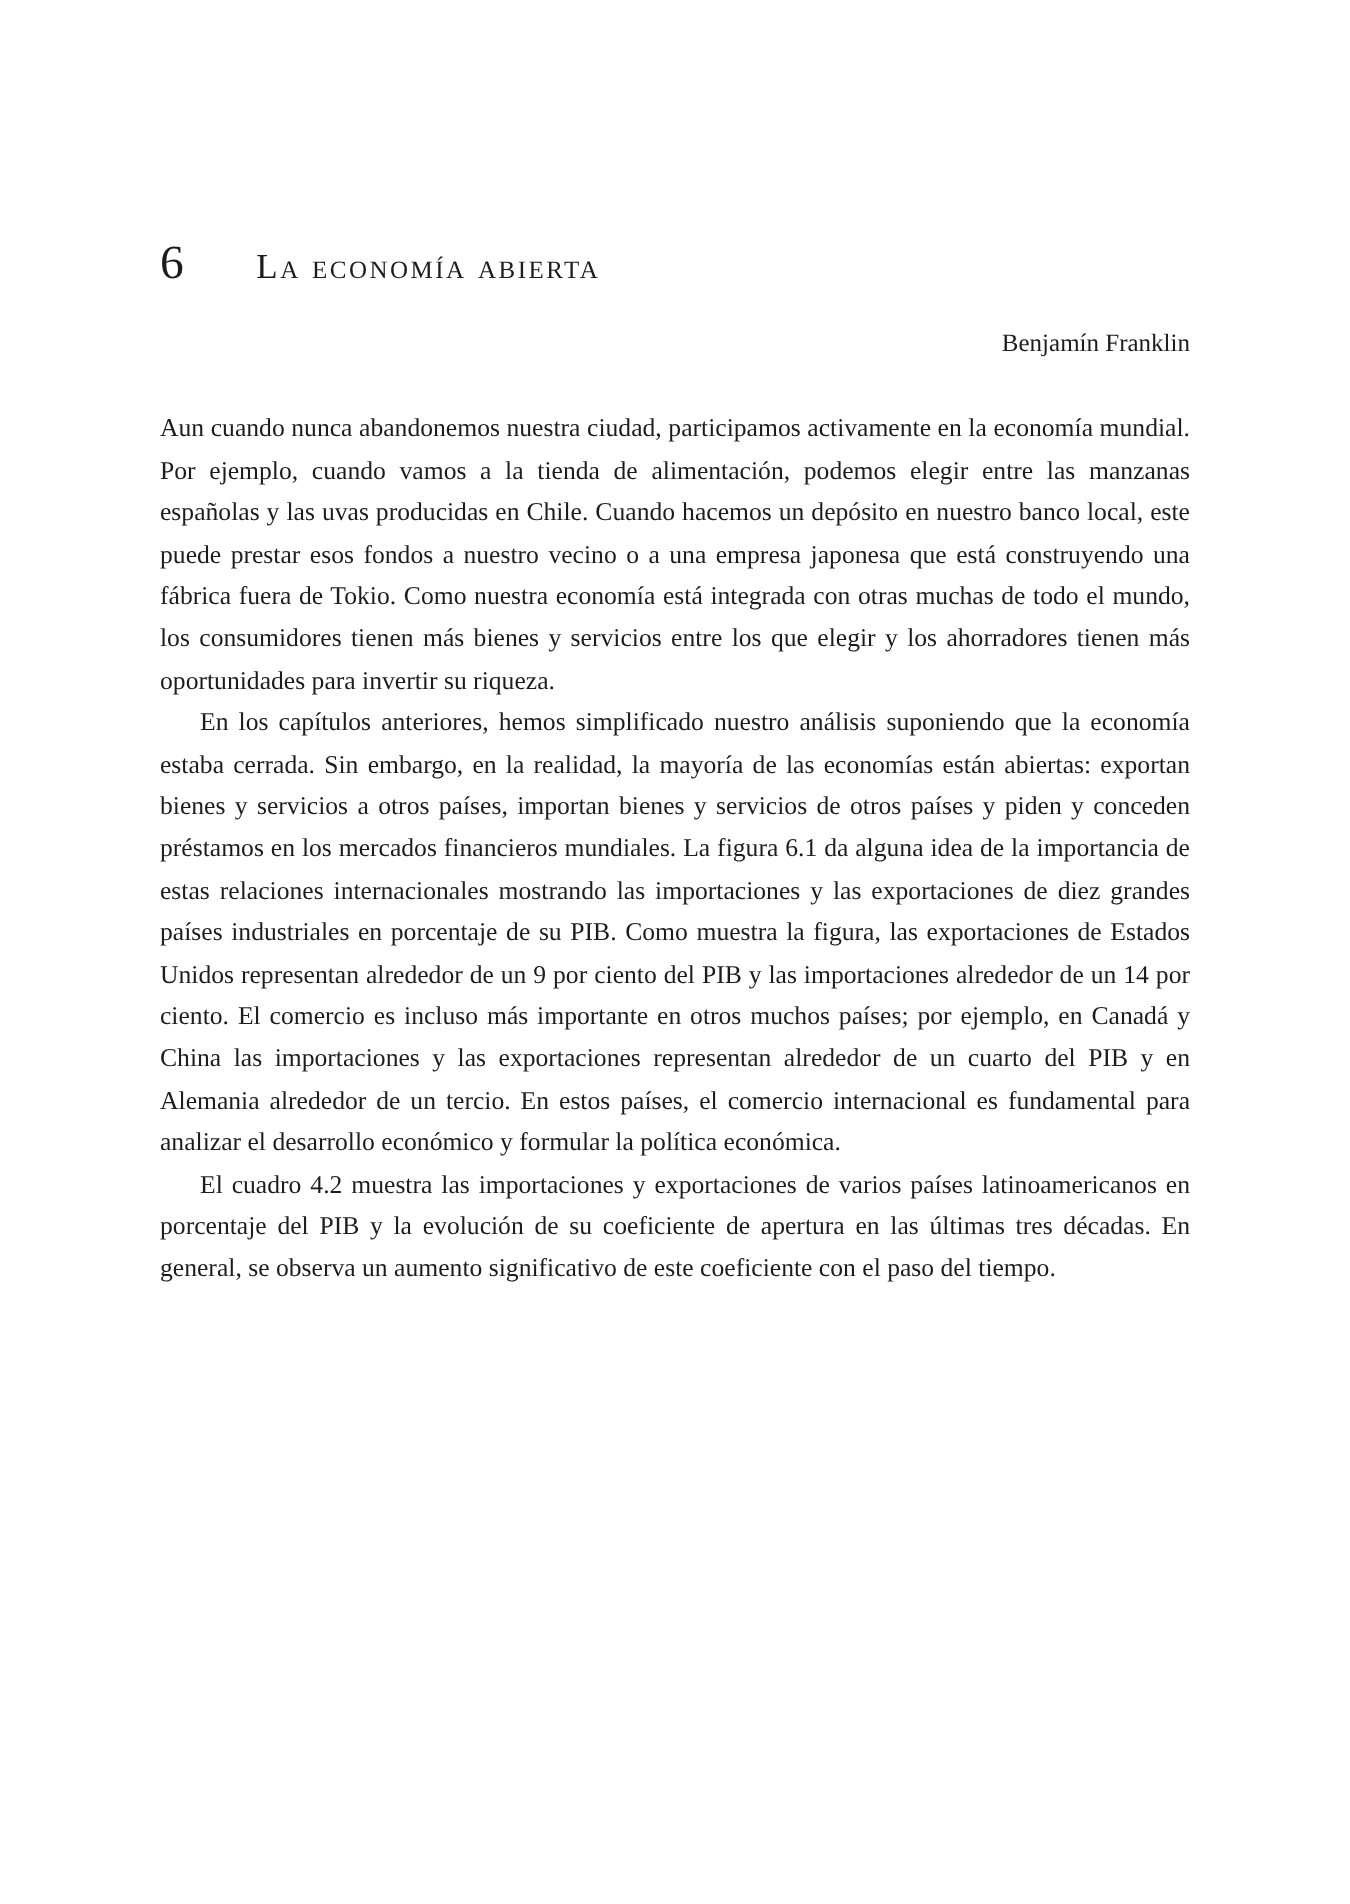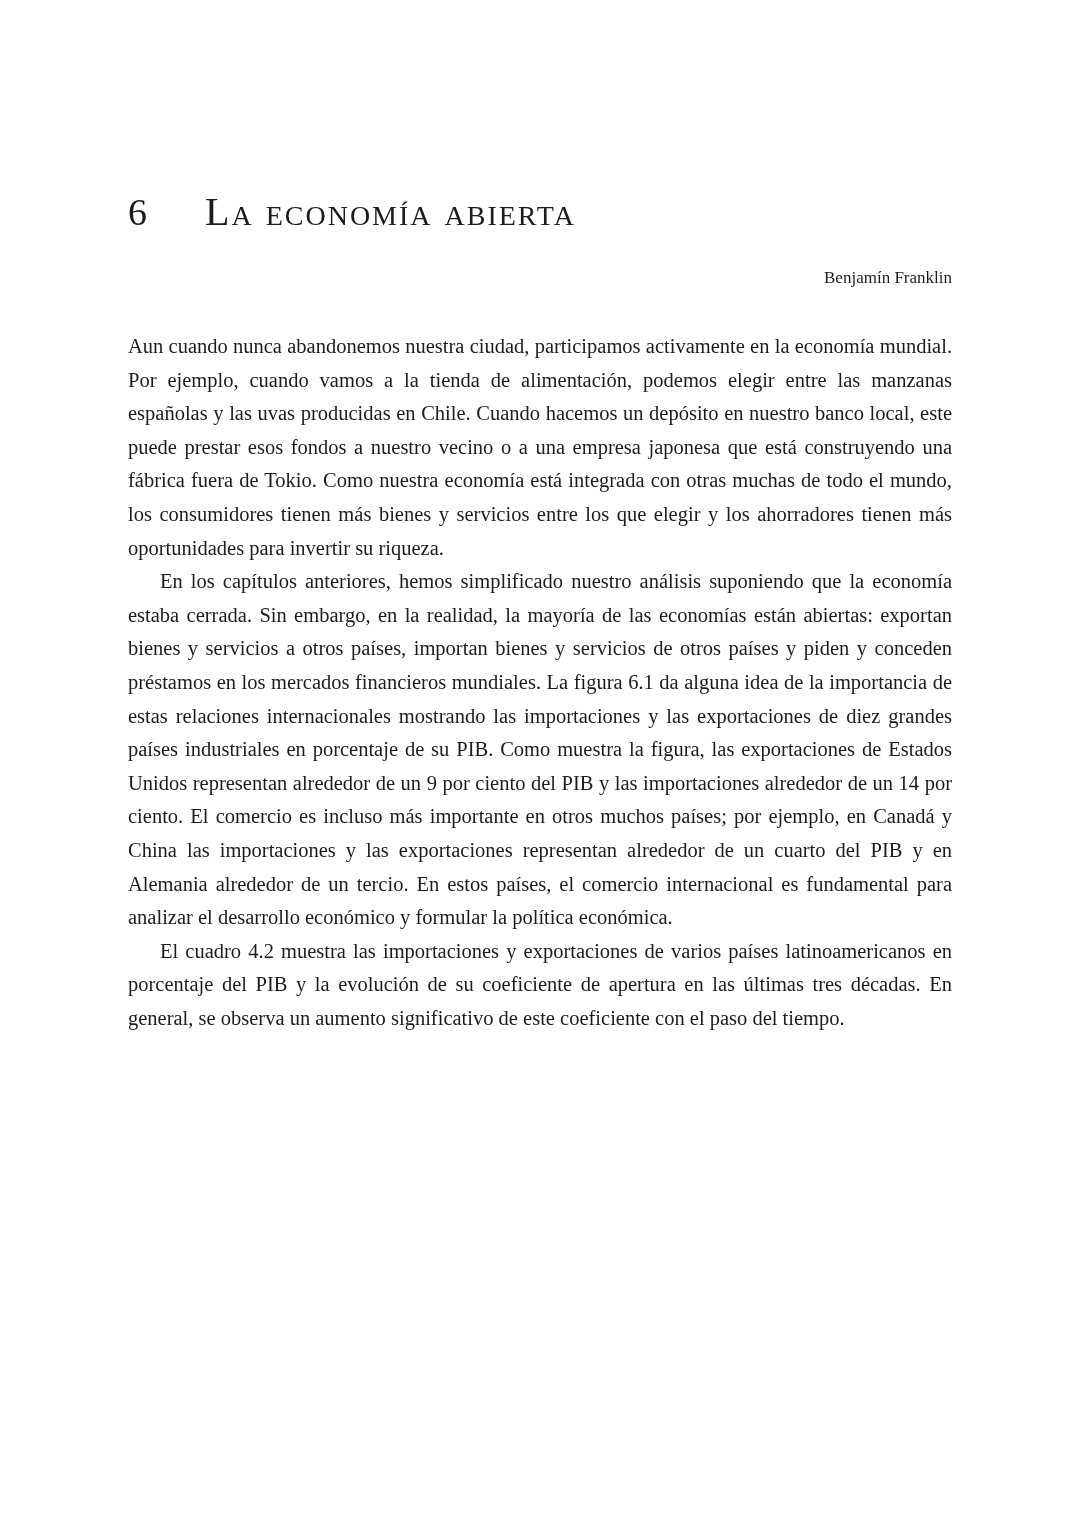--- a/index.html
+++ b/index.html
@@ -17,36 +17,36 @@
   .chapter-heading {
     display: flex;
     align-items: baseline;
   }
   .chapter-number {
     font-size: 38px;
     font-weight: normal;
   }
   .chapter-title {
     margin-left: 58px;
-    font-size: 40px;
+    font-size: 28px;
     font-weight: normal;
     font-variant: small-caps;
     letter-spacing: 2px;
   }
   .epigraph {
     margin-top: 262px;
     text-align: right;
     font-style: italic;
     font-size: 20px;
     line-height: 26px;
   }
   .attribution {
     margin-top: 30px;
     text-align: right;
-    font-size: 17px;
+    font-size: 20px;
     line-height: 26px;
   }
   .body-text {
     margin-top: 39px;
     font-size: 20.5px;
     line-height: 33.6px;
     text-align: justify;
   }
   .body-text p {
     margin: 0;

